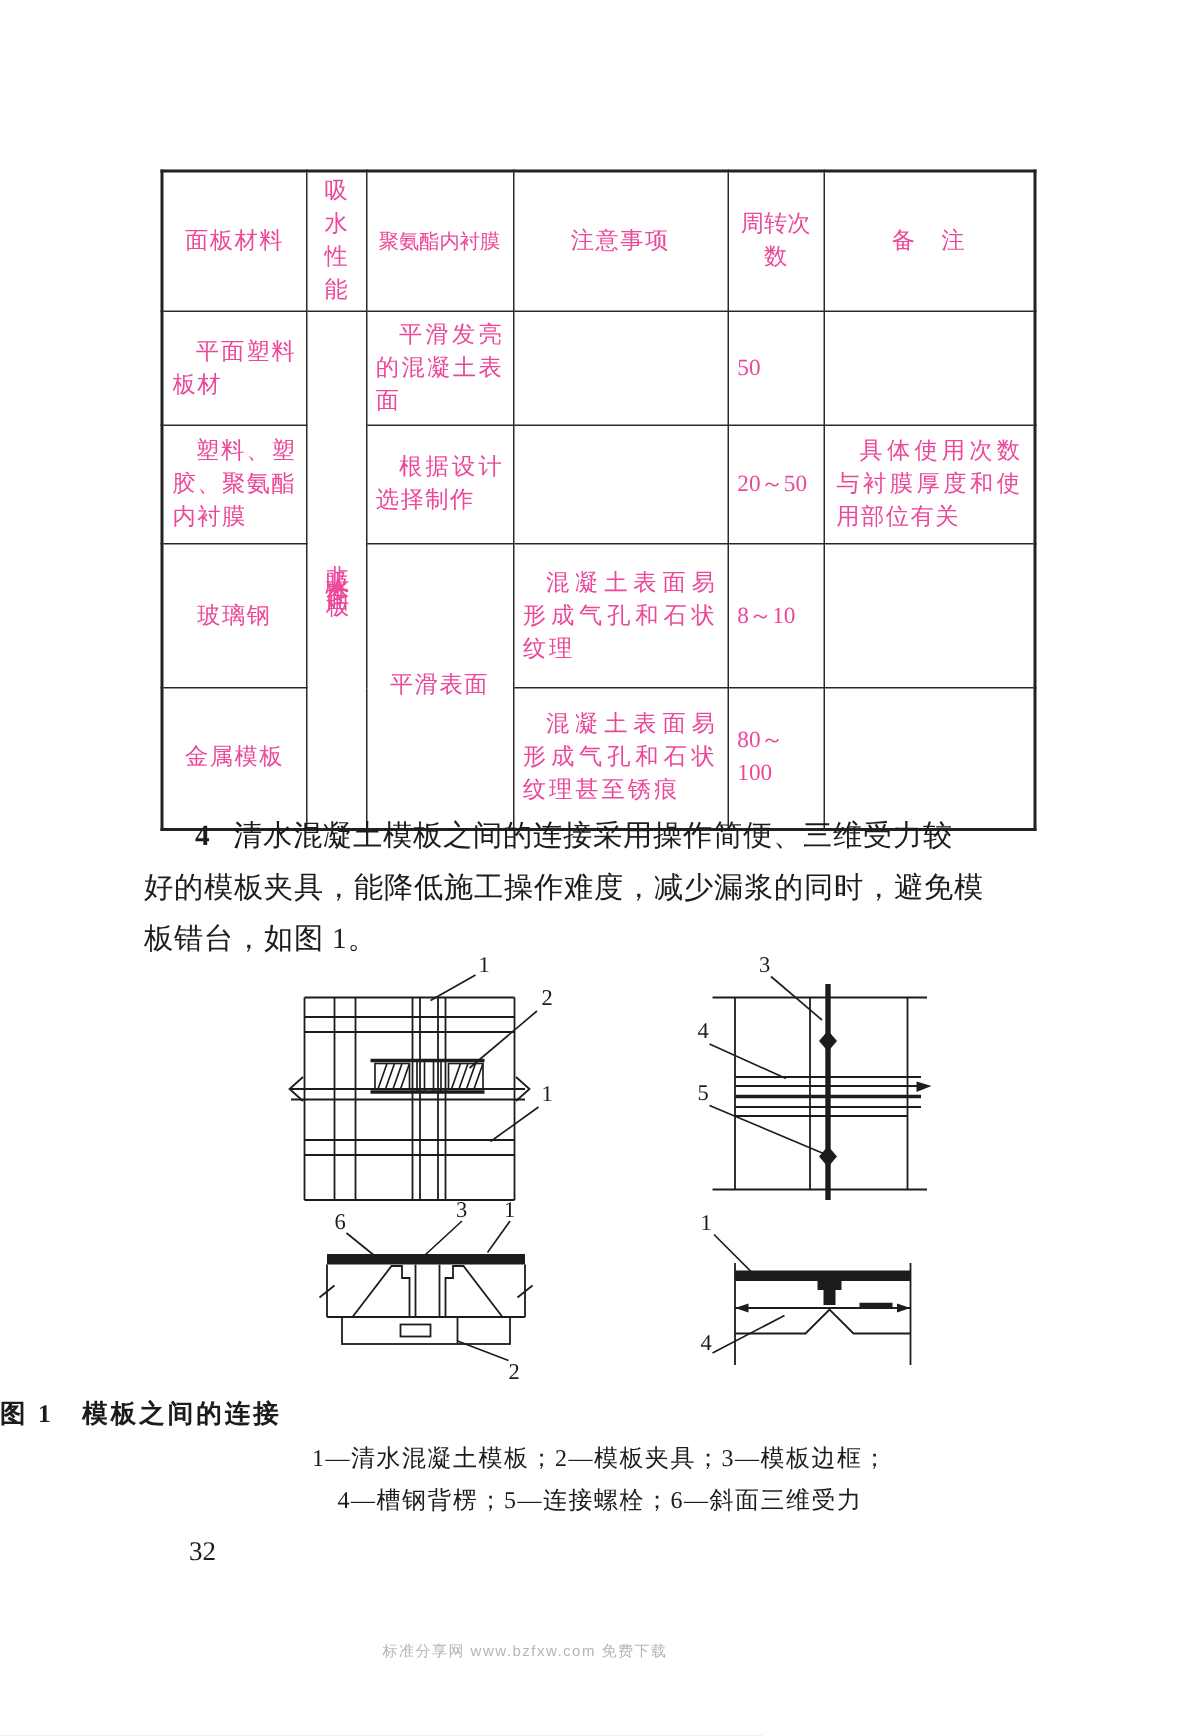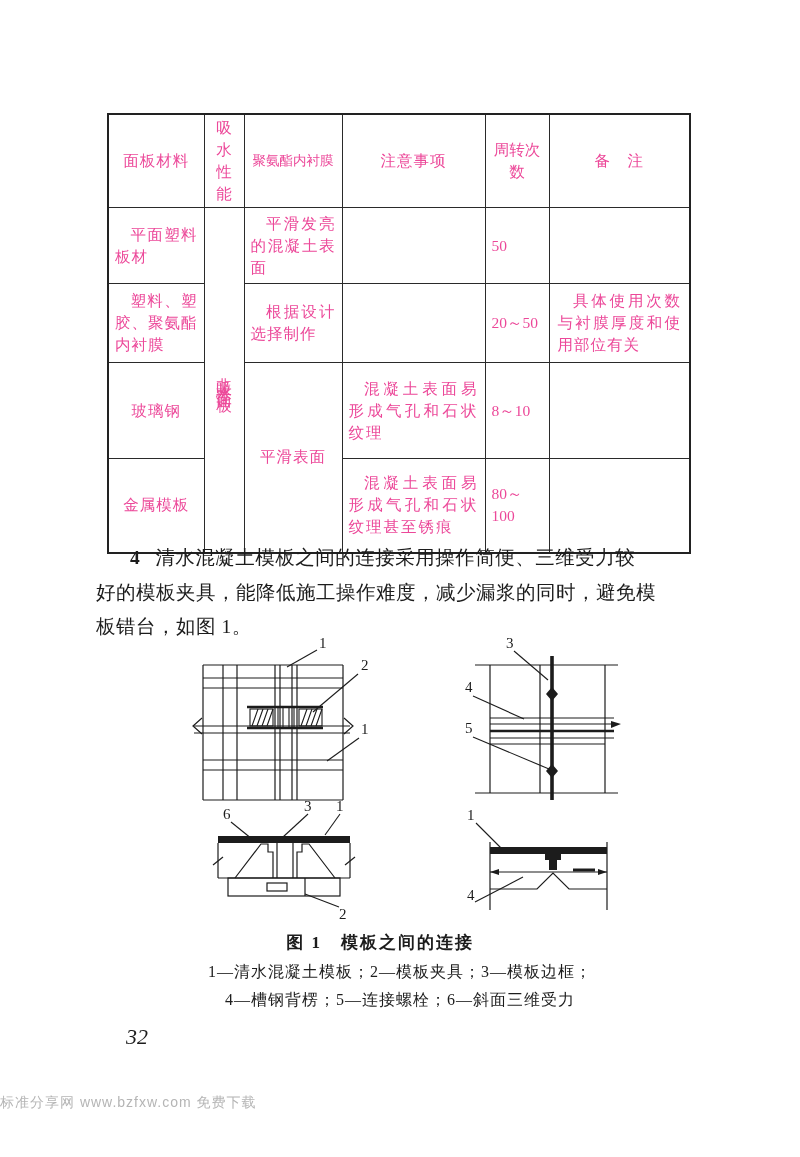--- a/index.html
+++ b/index.html
@@ -43,30 +43,30 @@
     position:absolute;left:96px;top:517px;width:614px;
     font-size:19.5px;line-height:34.5px;letter-spacing:0.5px;
   }
   .para .ln1{padding-left:34px;margin-top:24px;}
   .para b{margin-right:15px;font-weight:bold;}
   
   .fig svg{position:absolute;overflow:visible;}
   .fig text{font-family:"Liberation Serif",serif;font-size:15px;fill:#1c1c1c;}
   .fig line,.fig polyline,.fig path,.fig rect.o{stroke:#1c1c1c;fill:none;}
   .fig-caption{
-    position:absolute;left:0;top:931px;width:760px;text-align:center;
+    position:absolute;left:0;top:931px;width:760px;
     font-size:17px;font-weight:bold;letter-spacing:2px;
   }
   .fig-legend1{position:absolute;left:0;top:962px;width:800px;text-align:center;font-size:16px;letter-spacing:1px;}
   .fig-legend2{position:absolute;left:0;top:990px;width:800px;text-align:center;font-size:16px;letter-spacing:1px;}
   
-  .page-num{position:absolute;left:126px;top:1024px;font-size:22px;font-style:italic;}
+  .page-num{position:absolute;left:126px;top:1024px;font-size:18px;}
   .watermark{
-    position:absolute;left:0;top:1094px;width:700px;text-align:left;
-    font-size:14px;color:#b5b5b5;letter-spacing:1px;
+    position:absolute;left:0;top:1094px;width:700px;text-align:center;
+    font-size:10px;color:#b5b5b5;letter-spacing:1px;
     font-family:"Liberation Sans",sans-serif;
   }
 </style>
 </head>
 <body>
 
 <div class="page">
 
 
   <table class="spec">

